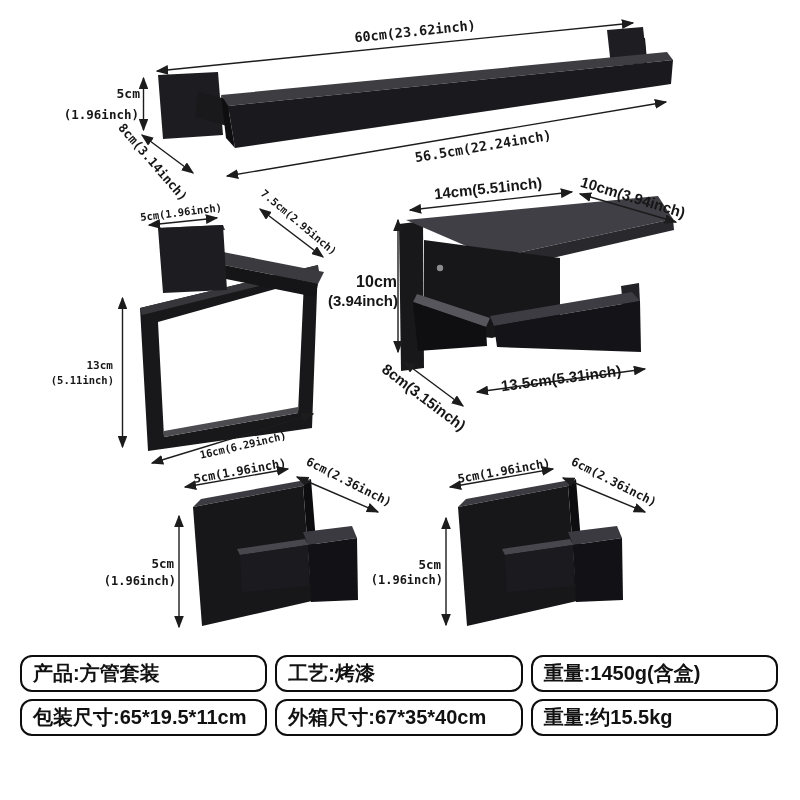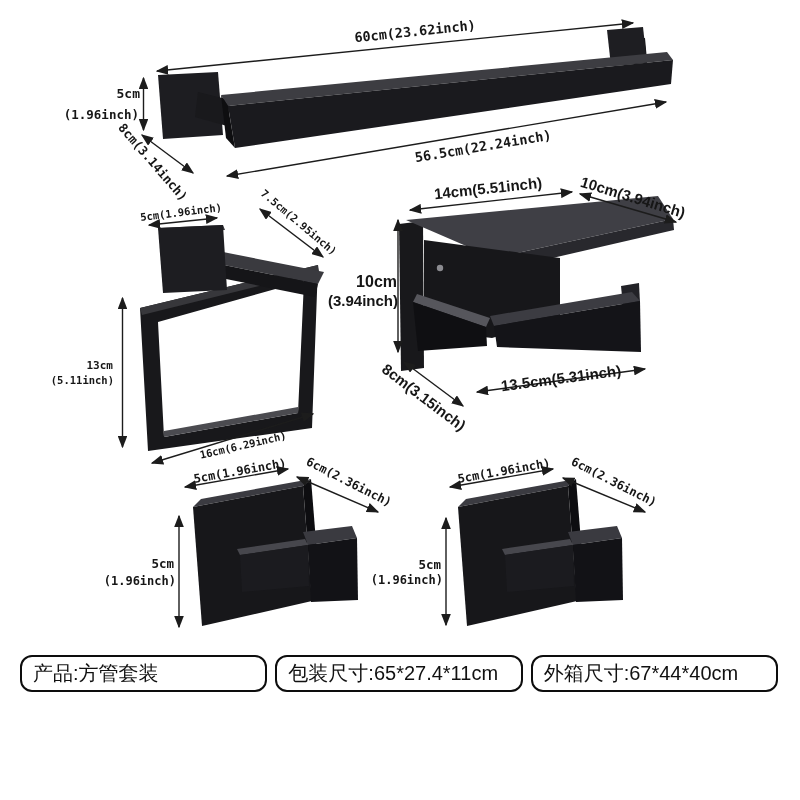--- a/index.html
+++ b/index.html
@@ -7,21 +7,21 @@
           font-family:"Liberation Sans",sans-serif;}
   #diagram{position:absolute;left:0;top:0;}
   .dim{stroke:#1c1c1c;stroke-width:1.4;fill:none;}
   text.mono{font-family:"DejaVu Sans Mono",monospace;font-weight:bold;fill:#161616;}
   text.sans{font-family:"Liberation Sans",sans-serif;font-weight:bold;fill:#161616;}
   .spec-table{position:absolute;left:20px;top:655px;width:758px;
               display:grid;grid-template-columns:repeat(3,1fr);
               grid-auto-rows:37px;column-gap:8px;row-gap:7px;}
   .spec-cell{border:2.5px solid #0d0d0d;border-radius:12px;background:#ffffff;
              display:flex;align-items:center;padding:0 11px;
-             font-size:20px;color:#111111;white-space:nowrap;overflow:hidden;}
+             font-size:20px;color:#111111;white-space:nowrap;overflow:hidden;font-weight:bold;}
 </style>
 </head>
 <body>
 
 <div class="canvas">
 
 <svg id="diagram" width="800" height="650" viewBox="0 0 800 650">
   <defs>
     <marker id="ah" markerWidth="9" markerHeight="7" refX="8" refY="3.5" orient="auto-start-reverse" markerUnits="strokeWidth">
       <path d="M0,0 L9,3.5 L0,7 Z" fill="#1c1c1c"></path>
@@ -133,20 +133,29 @@
     <text class="mono" x="441" y="569" font-size="12.5" text-anchor="end">5cm</text>
     <text class="mono" x="443" y="584" font-size="12" text-anchor="end">(1.96inch)</text>
   </g>
 </svg>
 
 <div class="spec-table">
   <div class="spec-cell">
         <span>产品:方管套装</span>
       </div>
   <div class="spec-cell">
-        <span>包装尺寸:65*27.4*11cm</span>
+        <span>工艺:烤漆</span>
       </div>
   <div class="spec-cell">
-        <span>外箱尺寸:67*44*40cm</span>
+        <span>重量:1450g(含盒)</span>
+      </div>
+  <div class="spec-cell">
+        <span>包装尺寸:65*19.5*11cm</span>
+      </div>
+  <div class="spec-cell">
+        <span>外箱尺寸:67*35*40cm</span>
+      </div>
+  <div class="spec-cell">
+        <span>重量:约15.5kg</span>
       </div>
 </div>
 
 </div>
 
 </body></html>

